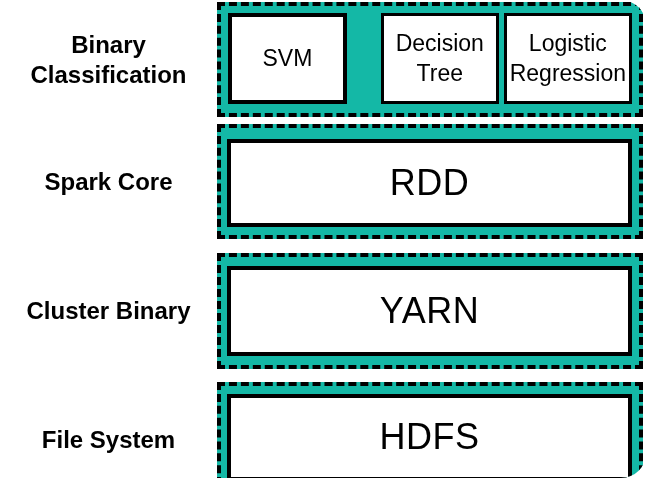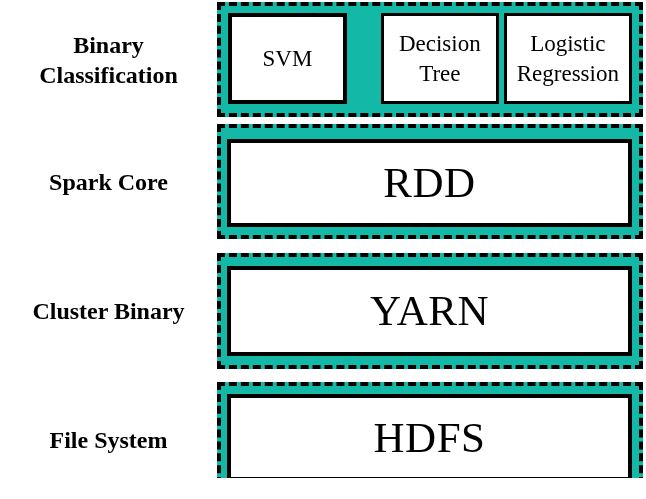--- a/index.html
+++ b/index.html
@@ -6,22 +6,23 @@
     margin: 0;
     padding: 0;
     background: #ffffff;
   }
   .canvas {
     position: relative;
     width: 646px;
     height: 478px;
     background: #ffffff;
     color: #000000;
-    font-family: Liberation Serif, serif;
+    font-family: Liberation Sans, sans-serif;
     overflow: hidden;
+    border-radius: 25px;
   }
 
   
   .row-label {
     position: absolute;
     left: 0;
     width: 217px;
     display: flex;
     align-items: center;
     justify-content: center;
@@ -63,21 +64,21 @@
     text-align: center;
     font-size: 23px;
     line-height: 1.3;
   }
   .thick { border-width: 4px; }
   .b-svm { flex: 127 0 0; }
   .b-dt  { flex: 128 0 0; margin-left: 29px; }
   .b-lr  { flex: 140 0 0; }
   .big {
     flex: 1;
-    font-size: 43px;
+    font-size: 36px;
     letter-spacing: 0.5px;
   }
 </style>
 </head>
 <body>
 
 <div class="canvas">
 
   <div class="row-label l1">Binary Classification</div>
   <div class="group g1">

